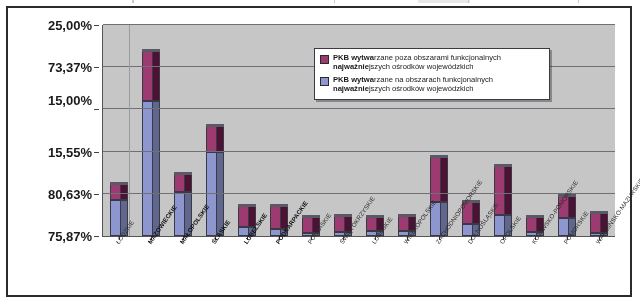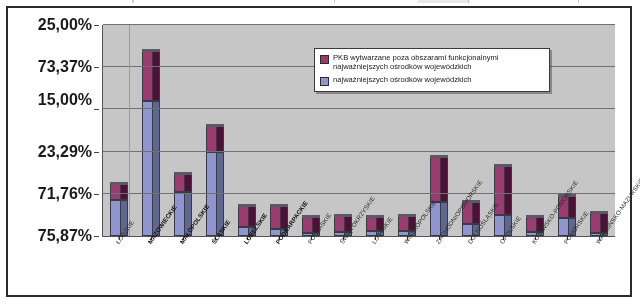--- a/index.html
+++ b/index.html
@@ -42,21 +42,21 @@
     position:absolute;left:0;width:100%;height:1px;background:#6f6f76;
   }
   .plot .vline{
     position:absolute;top:0;width:1px;height:100%;background:#9a9aa2;
   }
 
   
   .ylabels{position:absolute;left:20px;top:0;width:70px;height:240px;}
   .ylabel{
     position:absolute;right:6px;
-    font-size:16px;color:#1a1a1a;
+    font-size:13px;color:#1a1a1a;
     white-space:nowrap;
     transform:translateY(-50%);
     font-weight:700;
   }
   .ytick{position:absolute;width:5px;height:1px;background:#444;}
 
   
   .bars{position:absolute;left:0;top:0;width:100%;height:100%;}
   .bargroup{
     position:absolute;bottom:0;
@@ -112,43 +112,43 @@
   .legend-swatch{
     width:7px;height:7px;flex:0 0 7px;
     margin-top:2px;margin-right:4px;
     border:1px solid #2a2a2a;
   }
   .legend-swatch.magenta{background:#9e3a72;}
   .legend-swatch.blue{background:#8d96ce;}
   .legend-text{font-size:7.6px;line-height:9.4px;color:#1a1a1a;}
   .legend-text .l1{display:block;}
   .legend-text .l2{display:block;}
-  .legend-text b{font-weight:400;}
+  .legend-text b{font-weight:700;}
 </style>
 </head>
 <body>
 
 <div class="screen">
 
   <div class="top-strip">
     <div class="seg s1"></div>
     <div class="seg s2"></div>
     <div class="seg s3"></div>
     <div class="seg s4"></div>
     <div class="seg s5"></div>
   </div>
 
   <div class="chart-frame">
 
     <div class="ylabels">
         <div class="ylabel" style="top: 228px;">75,87%</div>
         <div class="ytick" style="top: 228px; left: 66px;"></div>
-        <div class="ylabel" style="top: 185.8px;">71,76%</div>
+        <div class="ylabel" style="top: 185.8px;">80,63%</div>
         <div class="ytick" style="top: 185.8px; left: 66px;"></div>
-        <div class="ylabel" style="top: 143.6px;">23,29%</div>
+        <div class="ylabel" style="top: 143.6px;">15,55%</div>
         <div class="ytick" style="top: 143.6px; left: 66px;"></div>
         <div class="ylabel" style="top: 92px;">15,00%</div>
         <div class="ytick" style="top: 101.4px; left: 66px;"></div>
         <div class="ylabel" style="top: 59.2px;">73,37%</div>
         <div class="ytick" style="top: 59.2px; left: 66px;"></div>
         <div class="ylabel" style="top: 17px;">25,00%</div>
         <div class="ytick" style="top: 17px; left: 66px;"></div>
       </div>
 
     <div class="plot">
@@ -372,26 +372,27 @@
         <div class="xlab" style="left: 396px; top: 4px;">OPOLSKIE</div>
         <div class="xlab" style="left: 428px; top: 4px;">KUJAWSKO-POMORSKIE</div>
         <div class="xlab" style="left: 460px; top: 4px;">POMORSKIE</div>
         <div class="xlab" style="left: 492px; top: 4px;">WARMIŃSKO-MAZURSKIE</div>
       </div>
 
     <div class="legend">
       <div class="legend-row">
         <span class="legend-swatch magenta"></span>
         <span class="legend-text">
-          <span class="l1"><b>PKB wytwa</b><span>rzane poza obszarami funkcjonalnymi</span></span>
+          <span class="l1"><b>PKB wytwa</b><span>rzane poza obszarami funkcjonalnych</span></span>
           <span class="l2"><b>najważnie</b><span>jszych ośrodków  wojewódzkich</span></span>
         </span>
       </div>
       <div class="legend-row">
         <span class="legend-swatch blue"></span>
         <span class="legend-text">
+          <span class="l1"><b>PKB wytwa</b><span>rzane na obszarach funkcjonalnych</span></span>
           <span class="l2"><b>najważnie</b><span>jszych ośrodków  wojewódzkich</span></span>
         </span>
       </div>
     </div>
 
   </div>
 </div>
 
 </body></html>

